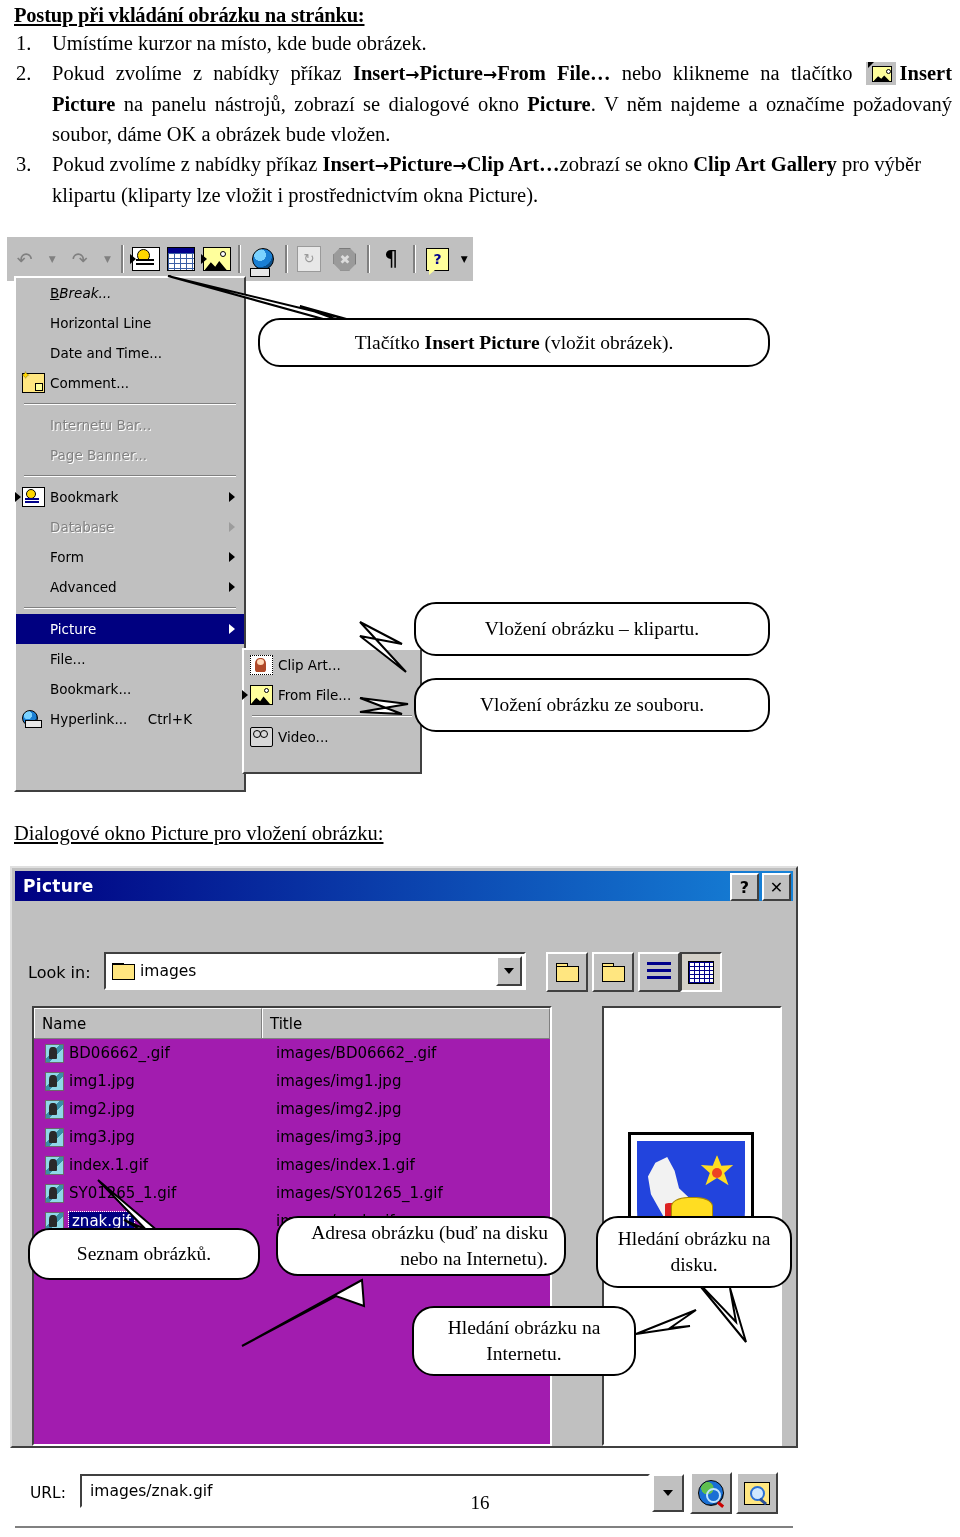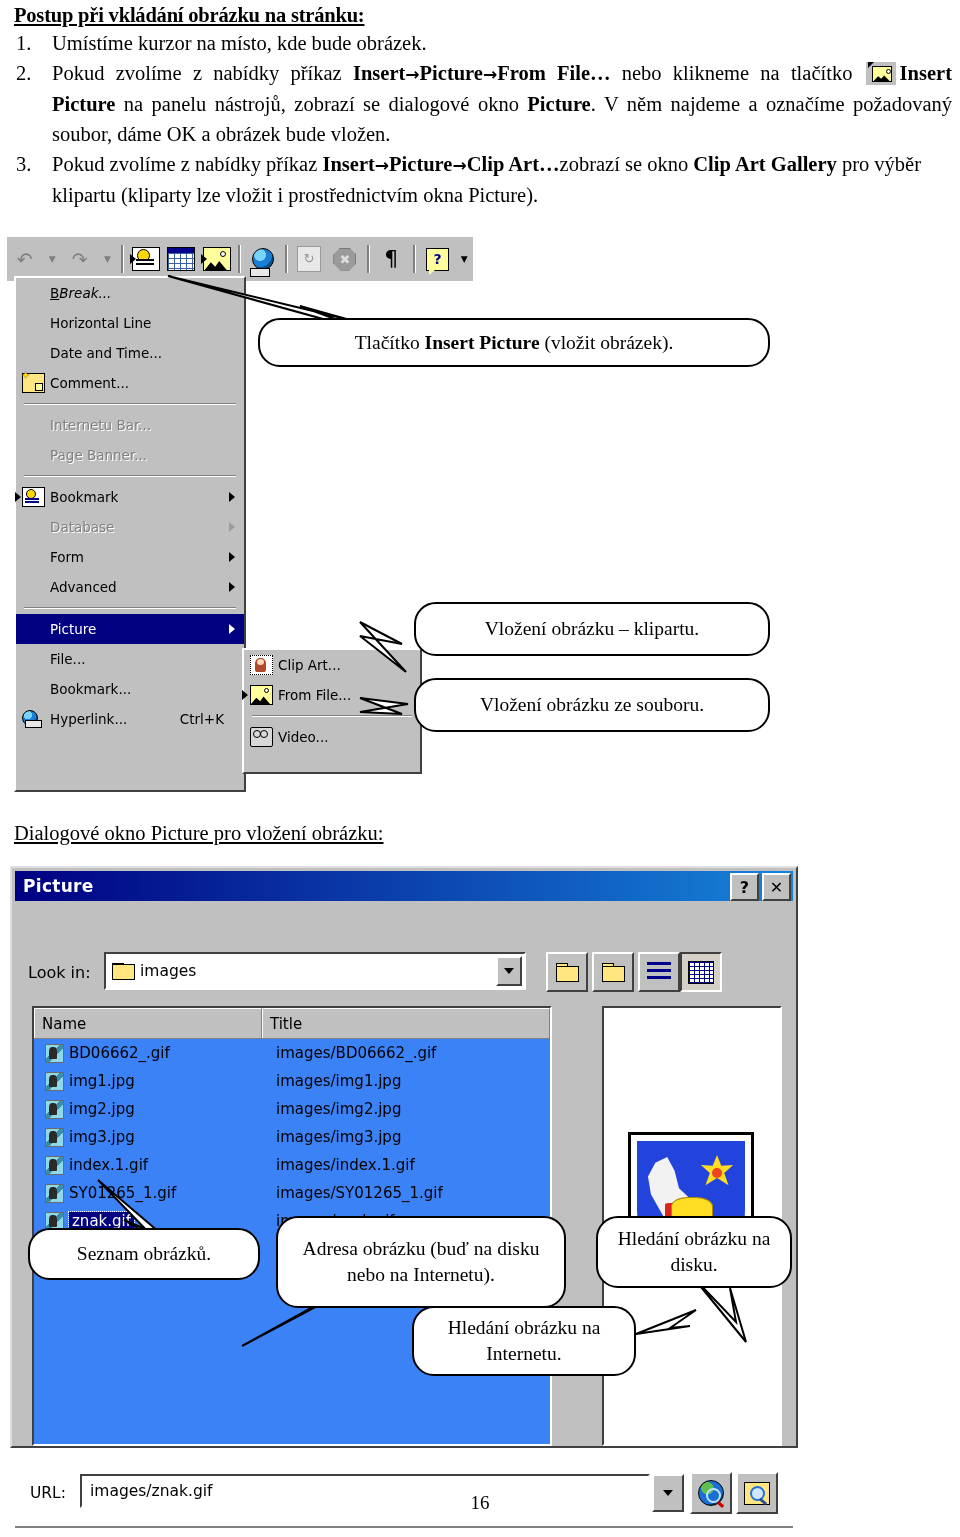--- a/index.html
+++ b/index.html
@@ -85,21 +85,21 @@
     border-top:2px solid #fff;border-left:2px solid #fff;
     border-right:2px solid #404040;border-bottom:2px solid #404040;
     font-family:"DejaVu Sans",sans-serif;font-size:13.5px;color:#000;
   }
   .menu1{left:8px;top:40px;width:228px;height:512px;}
   .menu2{left:236px;top:412px;width:176px;height:122px;}
   .mi{height:30px;display:flex;align-items:center;position:relative;padding-left:34px;white-space:nowrap;}
   .mi.sel{background:#000080;color:#fff;}
   .mi.dis{color:#808080;text-shadow:1px 1px 0 #fff;}
   .mi .ul{text-decoration:underline;}
-  .mi .acc{position:absolute;right:20px;text-align:center;}
+  .mi .acc{position:absolute;right:52px;text-align:center;}
   .mi .sub{position:absolute;right:9px;top:50%;transform:translateY(-50%);
     width:0;height:0;border-left:6px solid #000;border-top:5px solid transparent;border-bottom:5px solid transparent;}
   .mi.sel .sub{border-left-color:#fff;}
   .mi.dis .sub{border-left-color:#9c9c9c;}
   .msep{height:1px;background:#808080;border-bottom:1px solid #fff;margin:5px 8px 5px 8px;}
   .mi .mico{position:absolute;left:6px;top:50%;transform:translateY(-50%);width:21px;height:18px;}
 
   .mico-comment{background:#ffe680;border:1px solid #000;}
   .mico-comment:after{content:"";position:absolute;right:1px;bottom:1px;width:6px;height:6px;background:#ffff9c;border:1px solid #000;}
   .mico-star{position:absolute;left:-2px;top:-5px;color:#ffd700;font-size:11px;font-family:"DejaVu Sans",sans-serif;text-shadow:0 0 1px #000;}
@@ -166,21 +166,21 @@
   .folder-ico .tb{position:absolute;left:0;top:0;width:10px;height:5px;background:#ffe680;border:1px solid #000;border-bottom:none;}
 
   .tool-btn{
     position:absolute;width:38px;height:36px;background:#c0c0c0;
     border-top:2px solid #fff;border-left:2px solid #fff;border-right:2px solid #404040;border-bottom:2px solid #404040;
     display:flex;align-items:center;justify-content:center;
   }
   .tool-btn.pressed{border-top:2px solid #404040;border-left:2px solid #404040;border-right:2px solid #fff;border-bottom:2px solid #fff;background:#d4d0c8;}
 
   .listpanel{
-    position:absolute;left:20px;top:138px;width:516px;height:436px;background:#3b82f6;
+    position:absolute;left:20px;top:138px;width:516px;height:436px;background:#a21caf;
     border-top:2px solid #404040;border-left:2px solid #404040;border-right:2px solid #fff;border-bottom:2px solid #fff;
   }
   .lhead{display:flex;height:30px;background:#c0c0c0;border-bottom:1px solid #808080;}
   .lhcell{
     display:flex;align-items:center;padding-left:7px;font-size:15px;
     border-top:1px solid #fff;border-left:1px solid #fff;border-right:1px solid #808080;box-sizing:border-box;
   }
   .lhcell.c1{width:228px;}
   .lhcell.c2{flex:1;}
   .lrow{display:flex;height:28px;align-items:center;font-size:15px;}
@@ -569,21 +569,21 @@
 <svg class="lead" style="left:88px;top:1172px;width:140px;height:80px;overflow:visible">
   <path d="M10,8 L78,66 L36,48 L66,66 Z" fill="#fff" stroke="#000" stroke-width="2"></path>
 </svg>
 <div class="callout" style="left:28px;top:1228px;width:232px;height:52px;">
   <span>Seznam obrázků.</span>
 </div>
 
 <svg class="lead" style="left:236px;top:1270px;width:150px;height:90px;overflow:visible">
   <path d="M126,10 L6,76 L100,26 L128,36 Z" fill="#fff" stroke="#000" stroke-width="2"></path>
 </svg>
-<div class="callout" style="left:276px;top:1216px;width:290px;height:92px;padding:0 16px;">
+<div class="callout" style="left:276px;top:1216px;width:290px;height:60px;padding:0 16px;text-align:right;">
   <span>Adresa obrázku (buď na disku nebo na Internetu).</span>
 </div>
 
 <svg class="lead" style="left:680px;top:1270px;width:90px;height:90px;overflow:visible">
   <path d="M12,6 L66,72 L50,18 L56,52 Z" fill="#fff" stroke="#000" stroke-width="2"></path>
 </svg>
 <div class="callout" style="left:596px;top:1216px;width:196px;height:72px;">
   <span>Hledání obrázku na disku.</span>
 </div>
 

